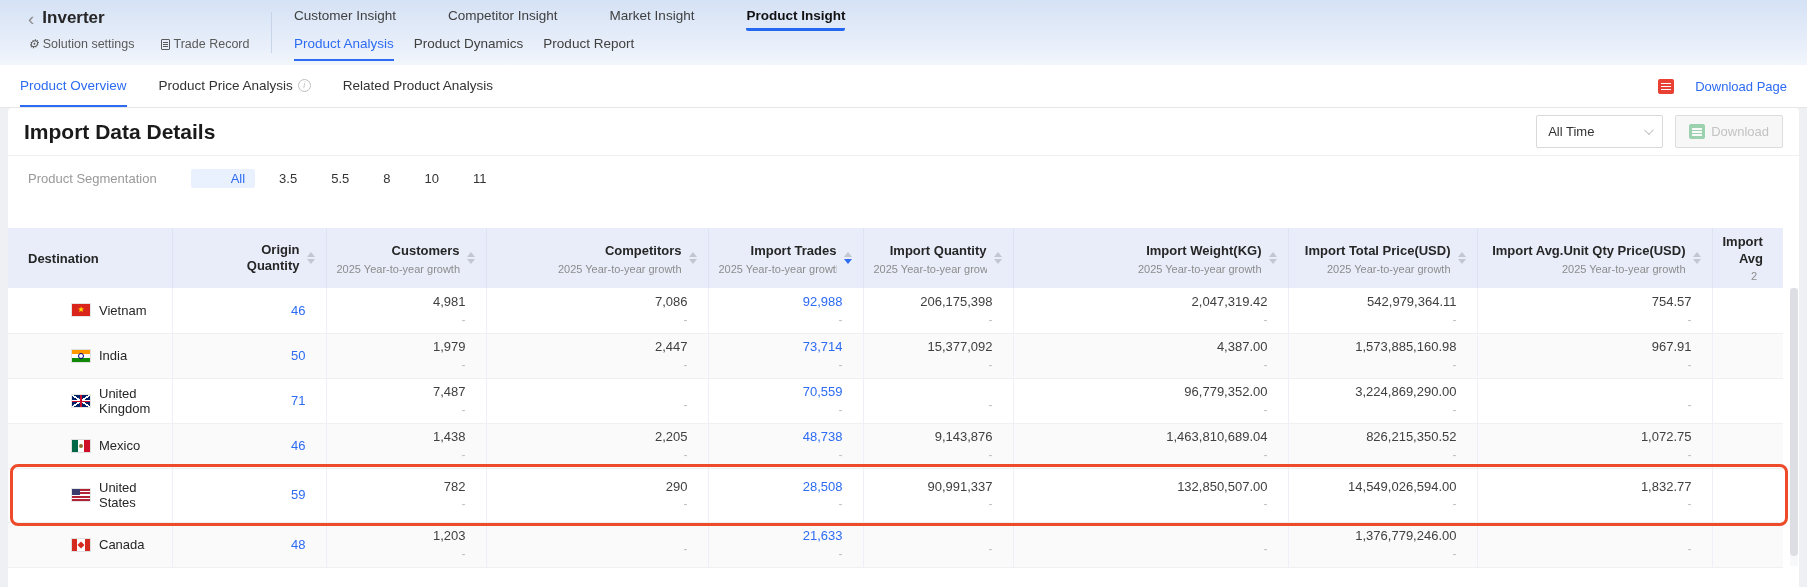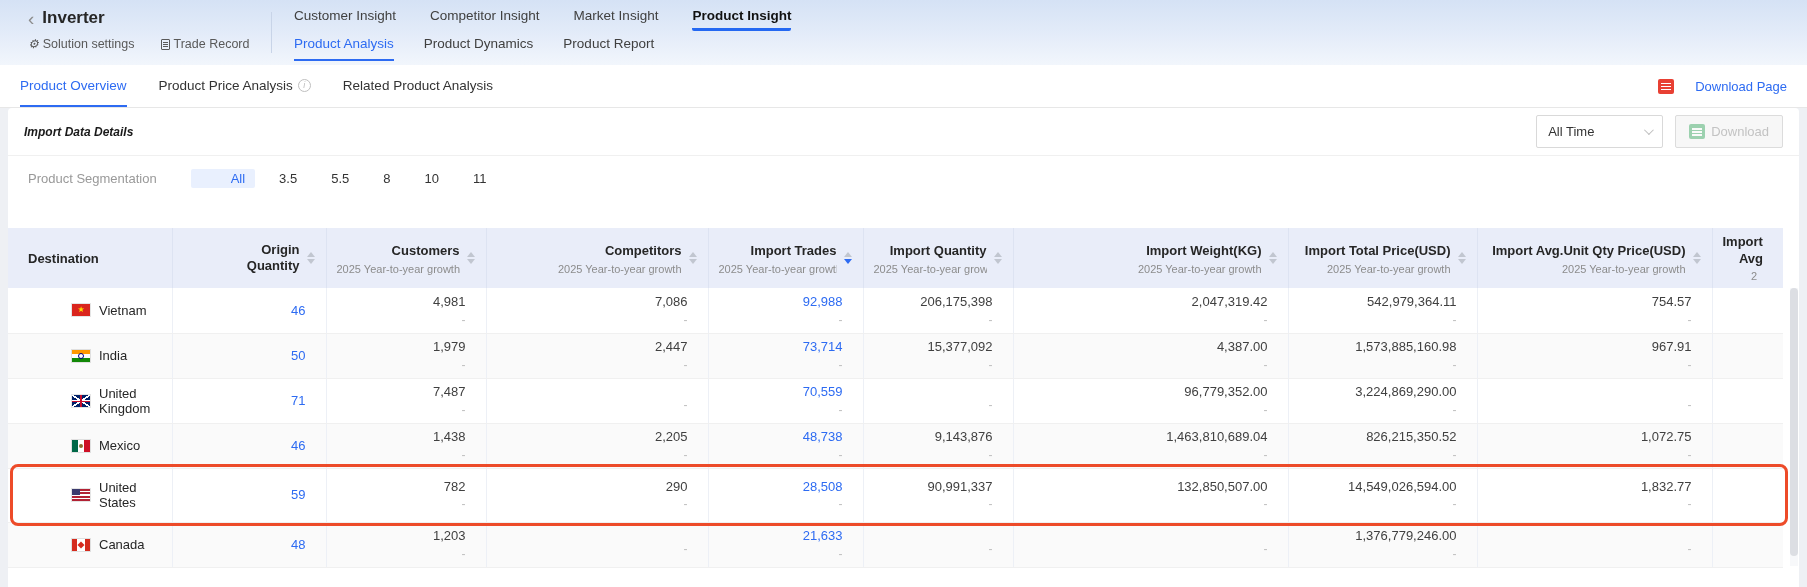--- a/index.html
+++ b/index.html
@@ -15,24 +15,24 @@
   .back { color:#8c8c8c; font-size:19px; line-height:1; cursor:pointer; }
   .brand-name { font-size:17px; font-weight:700; color:#262626; }
   .brand-links { display:flex; gap:26px; margin-top:9px; font-size:12.5px; color:#595959; }
   .brand-link { display:flex; align-items:center; gap:4px; cursor:pointer; }
   .icon-gear::before { content:"⚙"; font-size:12px; color:#595959; }
   .icon-doc { width:9px; height:11px; border:1px solid #595959; border-radius:1px; position:relative; display:inline-block; }
   .icon-doc::after { content:""; position:absolute; left:1px; right:1px; top:2px; height:1px; background:#595959;
     box-shadow:0 2px 0 #595959, 0 4px 0 #595959; }
 
   .nav { padding-left:22px; }
-  .main-tabs { display:flex; gap:34px; padding-top:8px; }
+  .main-tabs { display:flex; gap:52px; padding-top:8px; }
   .main-tab { font-size:13.5px; color:#404040; padding-bottom:5px; border-bottom:3px solid transparent; cursor:pointer; }
   .main-tab.active { color:#111; font-weight:700; border-bottom-color:#2468f2; border-radius:2px; }
-  .sub-tabs { display:flex; gap:30px; margin-top:5px; }
+  .sub-tabs { display:flex; gap:20px; margin-top:5px; }
   .sub-tab { font-size:13.5px; color:#404040; padding-bottom:8px; border-bottom:2px solid transparent; cursor:pointer; }
   .sub-tab.active { color:#2d6bf2; border-bottom-color:#2d6bf2; }
 
   
   .section-bar { height:43px; background:#fff; border-bottom:1px solid #e7e7e7;
     display:flex; align-items:stretch; padding:0 20px; }
   .section-tabs { display:flex; gap:32px; }
   .section-tab { font-size:13.5px; color:#333; display:flex; align-items:center; gap:5px;
     border-bottom:2px solid transparent; cursor:pointer; }
   .section-tab.active { color:#2d6bf2; border-bottom-color:#2d6bf2; }
@@ -45,21 +45,21 @@
   .icon-pdf::after { content:""; position:absolute; left:3px; right:3px; top:4px; height:1.5px; background:#fff;
     box-shadow:0 3px 0 #fff, 0 6px 0 #fff; }
   .icon-xls { width:16px; height:15px; background:#30a45a; border-radius:2px; position:relative; display:inline-block; opacity:.45; }
   .icon-xls::after { content:""; position:absolute; left:3px; right:3px; top:4px; height:1.5px; background:#fff;
     box-shadow:0 3px 0 #fff, 0 6px 0 #fff; }
 
   
   .page { padding:0 8px; }
   .card { background:#fff; border-radius:4px 4px 0 0; height:479px; position:relative; }
   .panel-head { height:48px; display:flex; align-items:center; border-bottom:1px solid #f0f0f0; padding:0 16px; }
-  .panel-title { font-size:12px; font-weight:700; color:#1a1a1a;font-style:italic; }
+  .panel-title { font-size:21px; font-weight:700; color:#1a1a1a; }
   .panel-controls { margin-left:auto; display:flex; gap:12px;padding-left:28px; }
   .select { width:127px; height:33px; border:1px solid #d9d9d9; border-radius:2px; background:#fff;
     display:flex; align-items:center; padding:0 11px; font-size:13px; color:#333; cursor:pointer; }
   .select .chev { margin-left:auto; width:7px; height:7px; border-right:1.5px solid #bfbfbf;
     border-bottom:1.5px solid #bfbfbf; transform:rotate(45deg) translateY(-2px); }
   .btn-disabled { height:33px; padding:0 13px; border:1px solid #dcdcdc; border-radius:2px; background:#f7f7f7;
     display:flex; align-items:center; gap:6px; font-size:13px; color:#c3c3c3; cursor:not-allowed; }
 
   .seg-row { height:44px; display:flex; align-items:center; padding:0 16px 0 20px; }
   .seg-label { font-size:13px; color:#999; margin-right:34px; }

